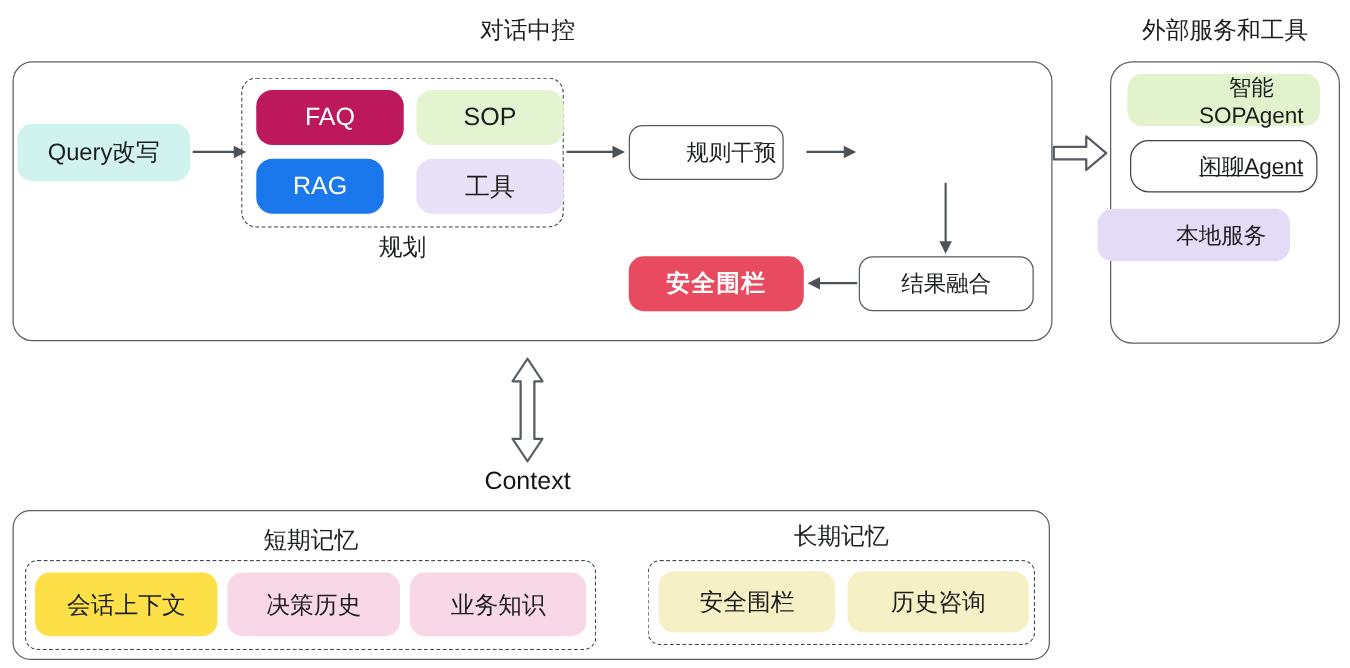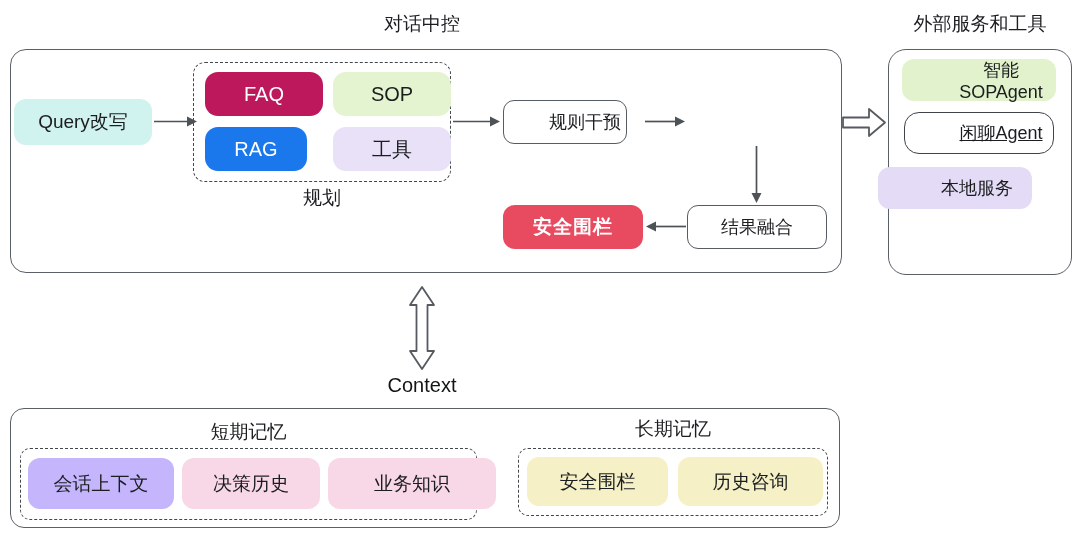--- a/index.html
+++ b/index.html
@@ -78,22 +78,22 @@
 
   <svg class="abs" style="left:403px;top:285px;" width="38" height="86">
     <path class="hollow" d="M19,2 L31,20 H24.5 V66 H31 L19,84 L7,66 H13.5 V20 H7 Z"></path>
   </svg>
   <div class="abs center" style="left:342px;top:372px;width:160px;height:26px;font-size:20px;color:#121416;">Context</div>
 
   <div class="abs container-box" style="left:10px;top:408px;width:830px;height:120px;border-radius:14px;"></div>
 
   <div class="abs center label" style="left:20px;top:420px;width:457px;height:24px;">短期记忆</div>
   <div class="abs dashed-box" style="left:20px;top:448px;width:457px;height:72px;border-radius:10px;"></div>
-  <div class="abs center node" style="left:28px;top:458px;width:146px;height:51px;background:#c4b5fd;">会话上下文</div>
+  <div class="abs center node" style="left:28px;top:458px;width:146px;height:51px;background:#fde047;">会话上下文</div>
   <div class="abs center node" style="left:182px;top:458px;width:138px;height:51px;background:#f8d7e7;">决策历史</div>
-  <div class="abs center node" style="left:328px;top:458px;width:168px;height:51px;background:#f8d7e7;text-align:center;">业务知识</div>
+  <div class="abs center node" style="left:328px;top:458px;width:141px;height:51px;background:#f8d7e7;text-align:center;">业务知识</div>
 
   <div class="abs center label" style="left:518px;top:417px;width:310px;height:24px;">长期记忆</div>
   <div class="abs dashed-box" style="left:518px;top:448px;width:310px;height:68px;border-radius:10px;"></div>
   <div class="abs center node" style="left:527px;top:457px;width:141px;height:49px;background:#f5f0c5;">安全围栏</div>
   <div class="abs center node" style="left:678px;top:457px;width:145px;height:49px;background:#f5f0c5;">历史咨询</div>
 
 </div>
 
 </body></html>

